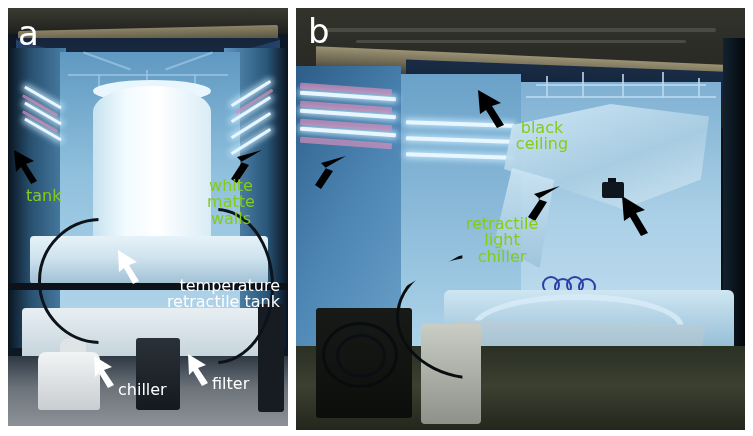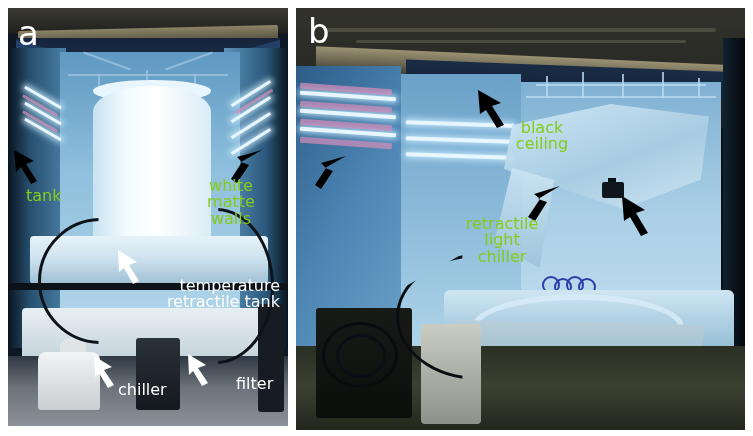--- a/index.html
+++ b/index.html
@@ -205,21 +205,21 @@
         <path d="M2 2 L20 13 L12 16 L22 31 L16 34 L7 19 L3 23 Z" fill="#ffffff"></path>
       </svg>
     </div>
     <div class="label white" style="left:110px;top:374px;">chiller</div>
 
     <div class="arrow" style="left:178px;top:344px;">
       <svg width="30" height="34" viewBox="0 0 30 34">
         <path d="M2 2 L20 13 L12 16 L22 31 L16 34 L7 19 L3 23 Z" fill="#ffffff"></path>
       </svg>
     </div>
-    <div class="label white" style="left:204px;top:368px;margin-left:24px;">filter</div>
+    <div class="label white" style="left:204px;top:368px;">filter</div>
   </div>
 
   <div class="panel" id="panel-b">
     <div class="b-ceil"></div>
     <div class="b-pipe" style="left:30px;top:20px;width:390px;"></div>
     <div class="b-pipe" style="left:60px;top:32px;width:330px;height:3px;"></div>
     <div class="b-beam"></div>
     <div class="b-beam2"></div>
 
     <div class="b-wall-l"></div>

